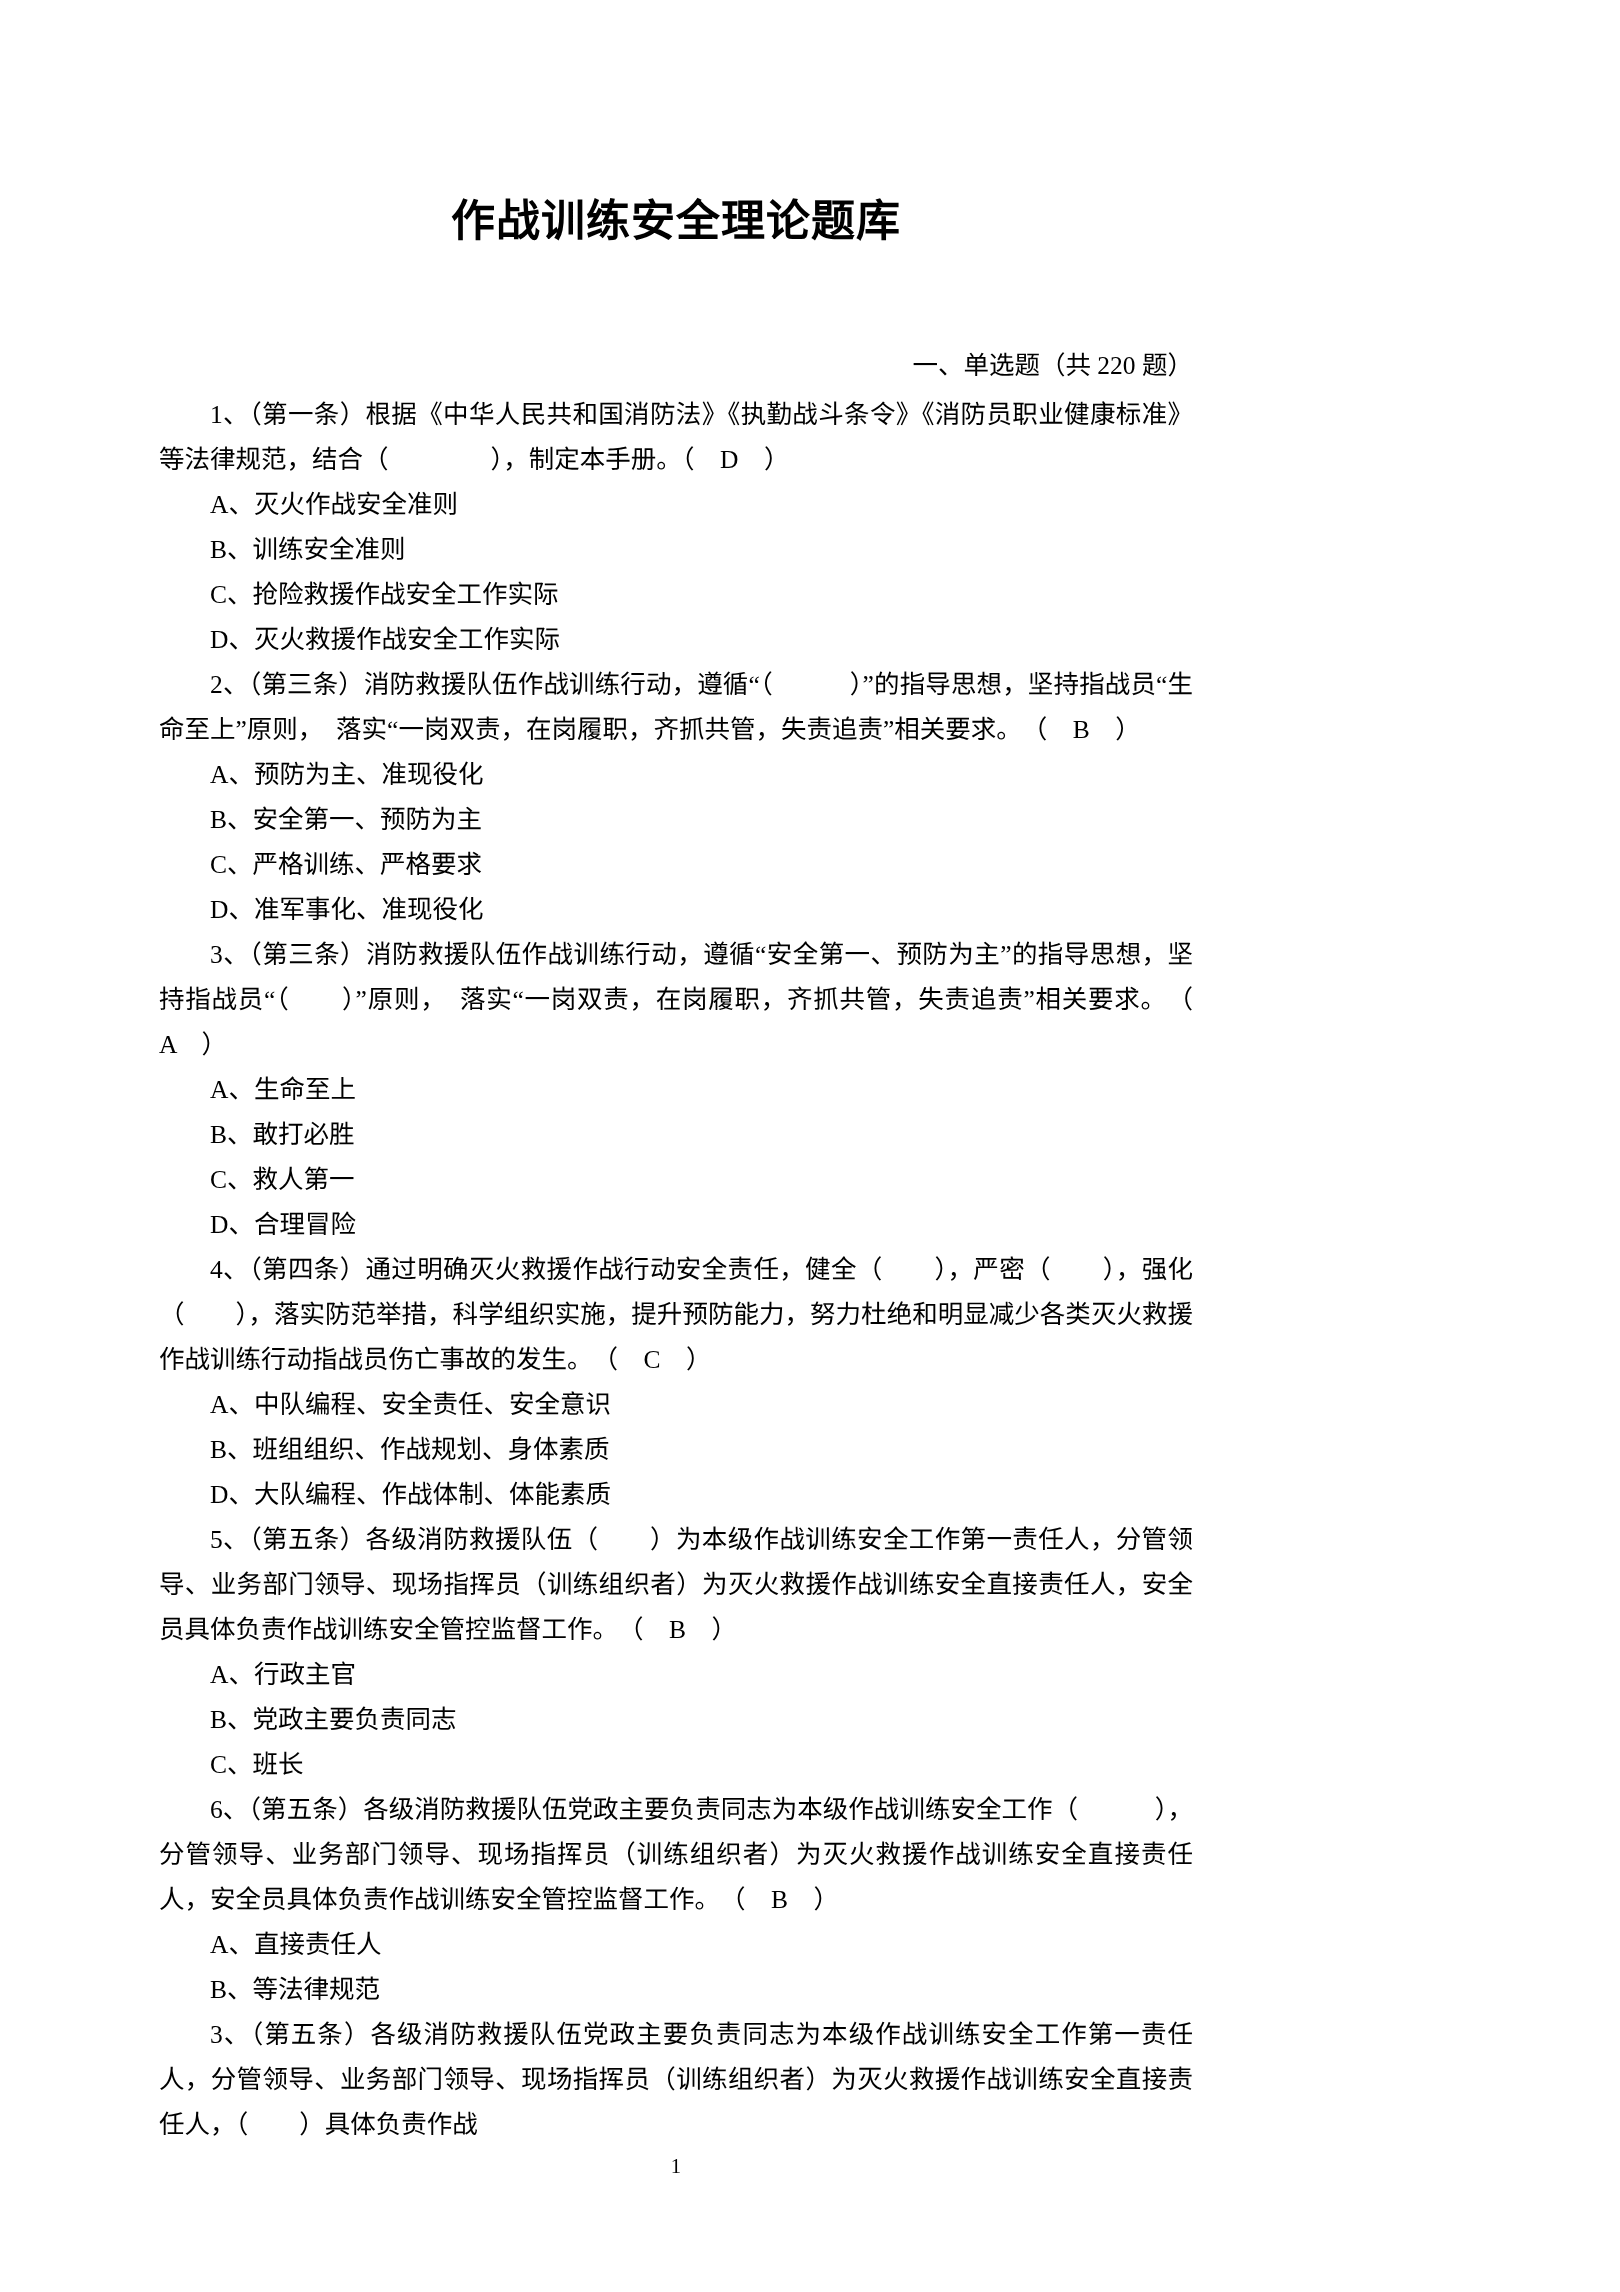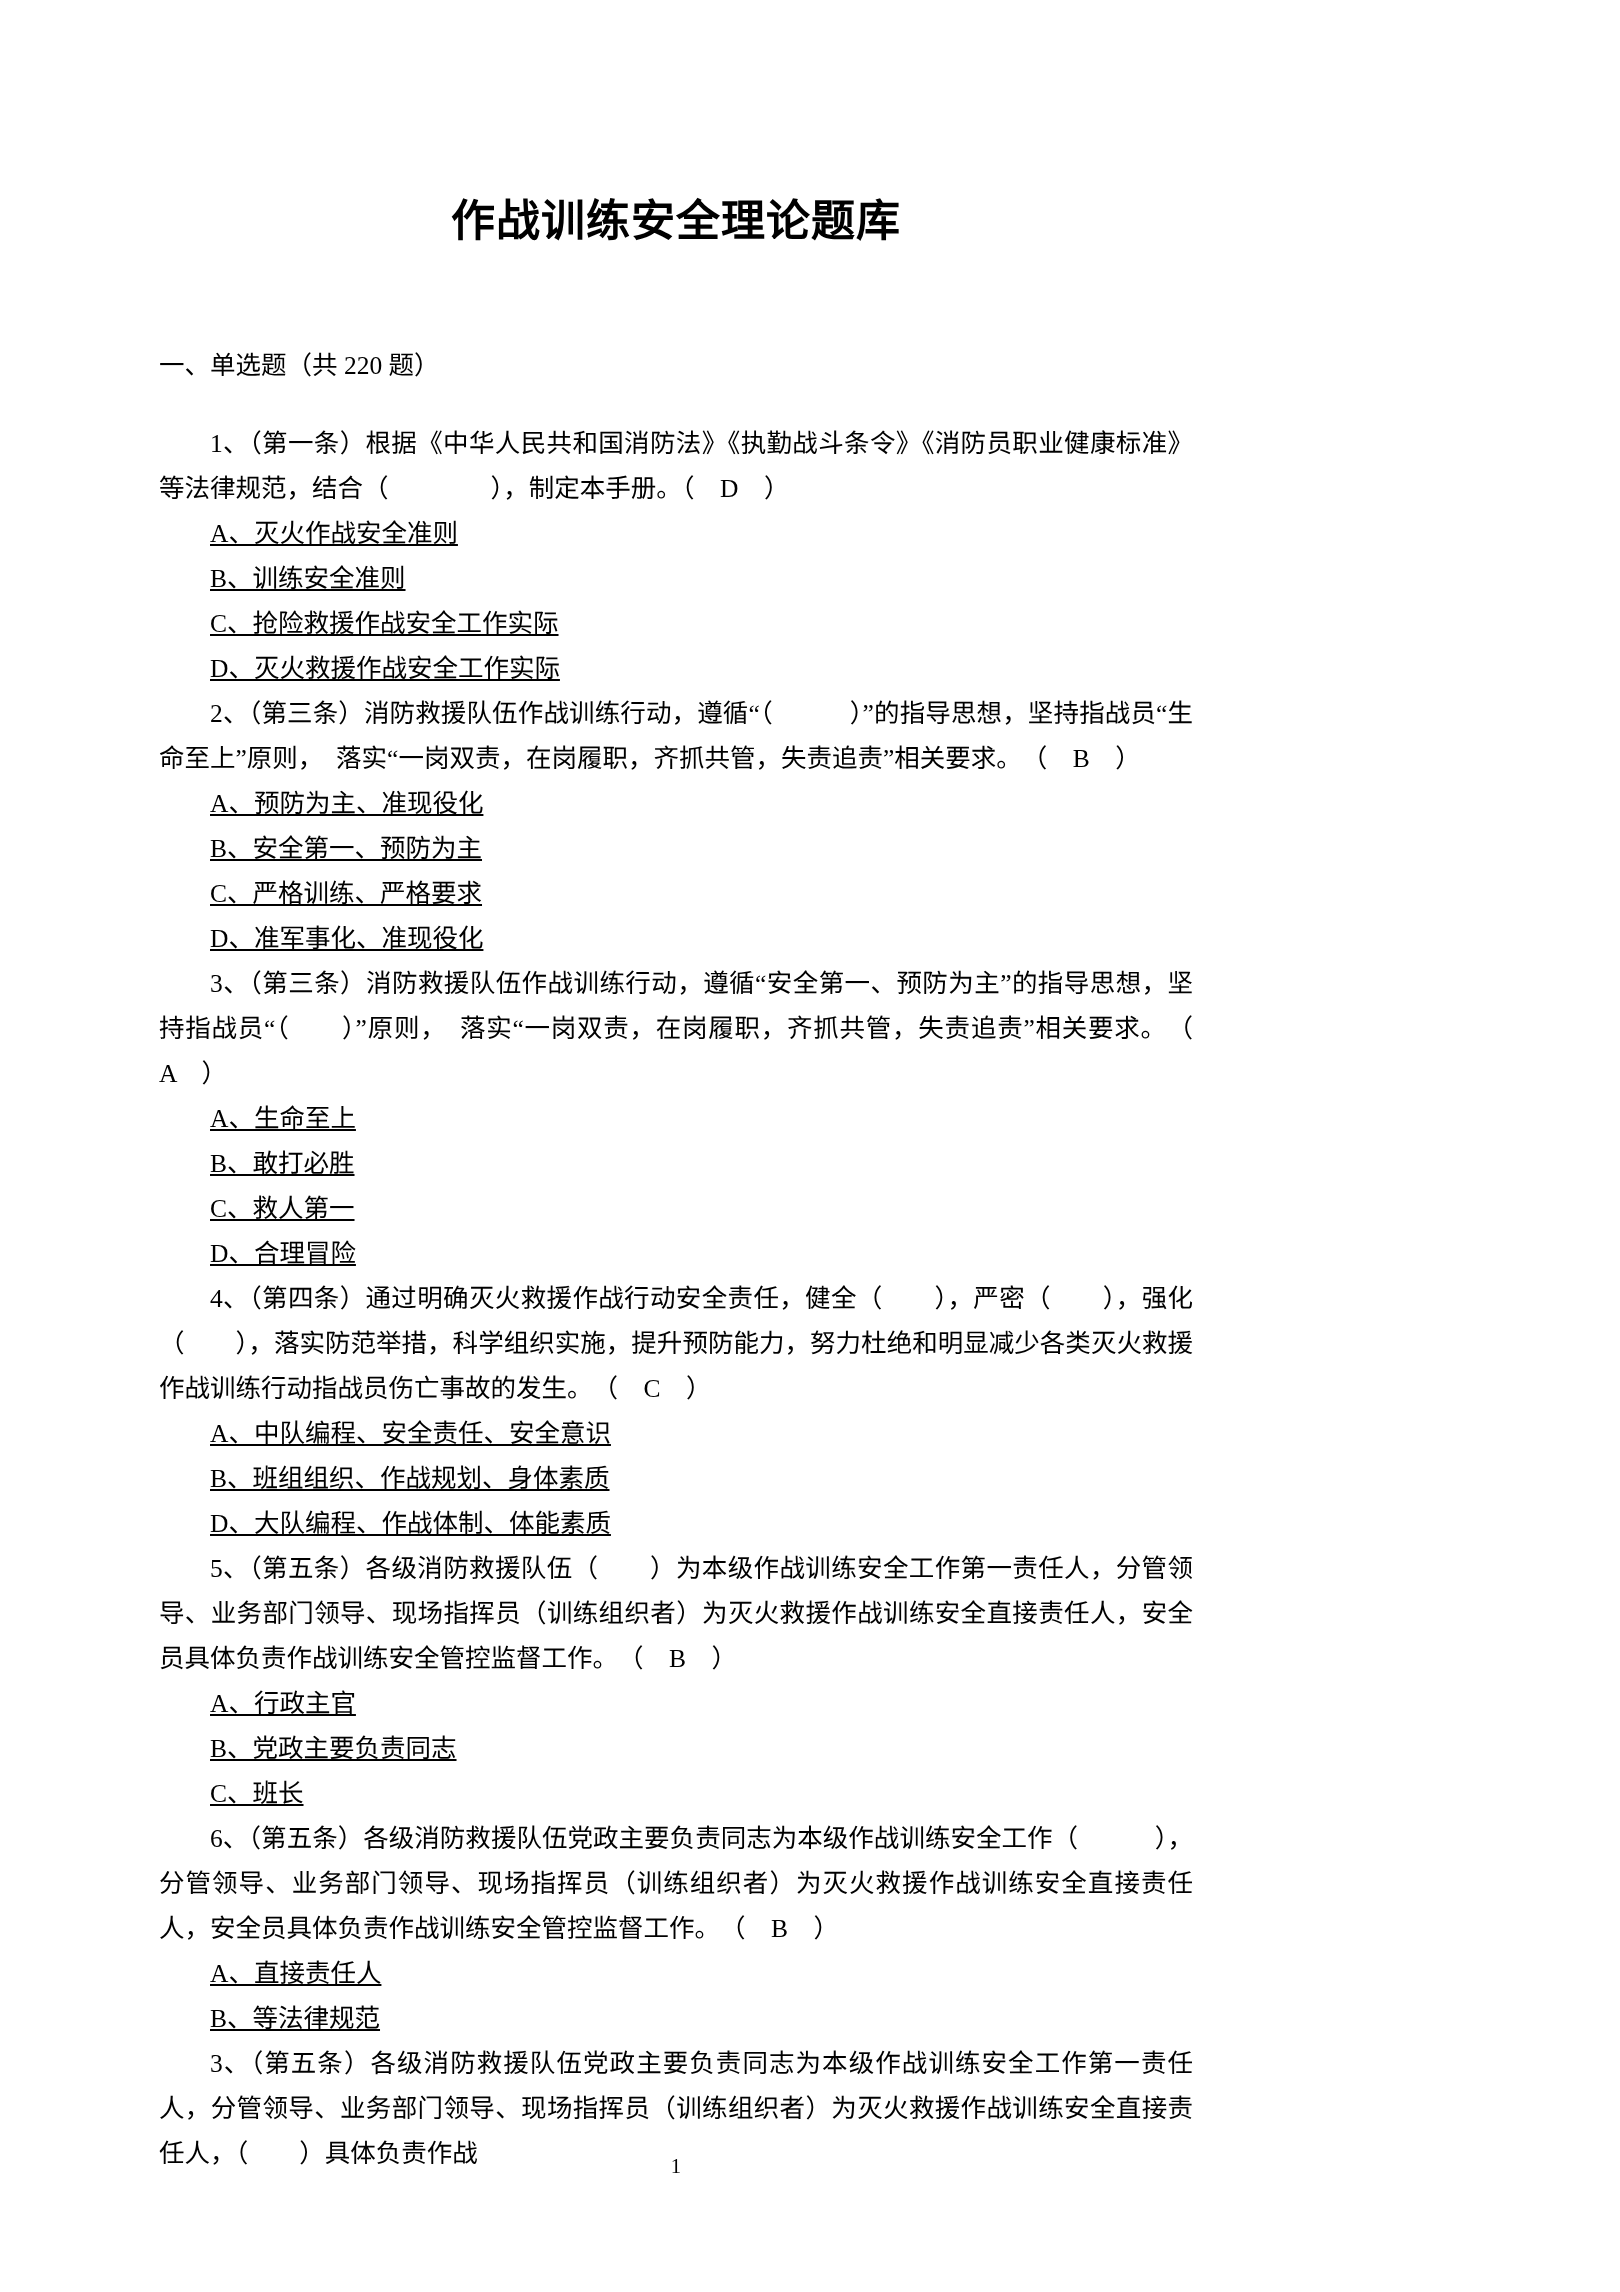--- a/index.html
+++ b/index.html
@@ -24,33 +24,33 @@
     text-align: center;
     line-height: 1.25;
     margin: 0 0 94px 0;
     letter-spacing: 1px;
   }
   .body-text {
     font-size: 25.5px;
     line-height: 45px;
   }
   .section-heading {
-    margin: 0 0 33px 0;
+    margin: 0 0 4px 0;
     font-weight: 400;
+    text-align: right;
   }
   .question-block p {
     margin: 0;
   }
   .q-text {
     text-indent: 2em;
     text-align: justify;
   }
   .option {
     text-indent: 2em;
-    text-decoration: underline;
   }
   .page-number {
     position: absolute;
     bottom: 116px;
     left: 0;
     width: 100%;
     text-align: center;
     font-size: 20.6px;
     line-height: 1;
   }

